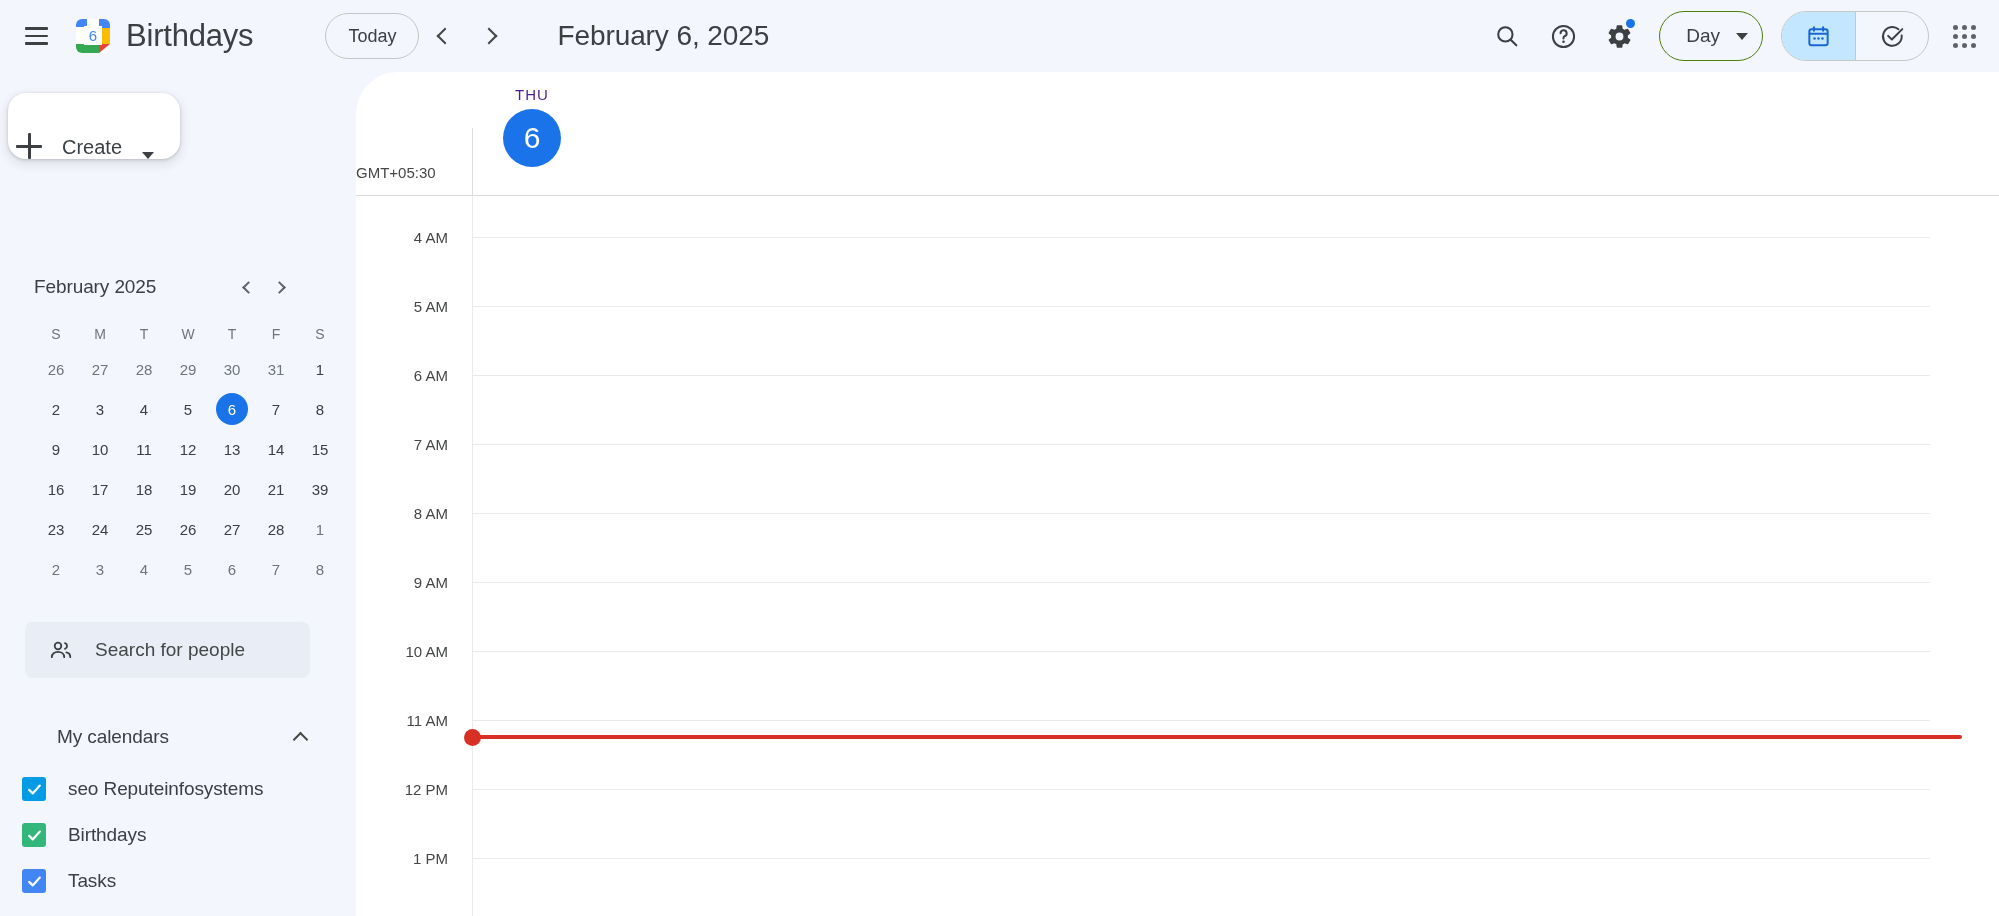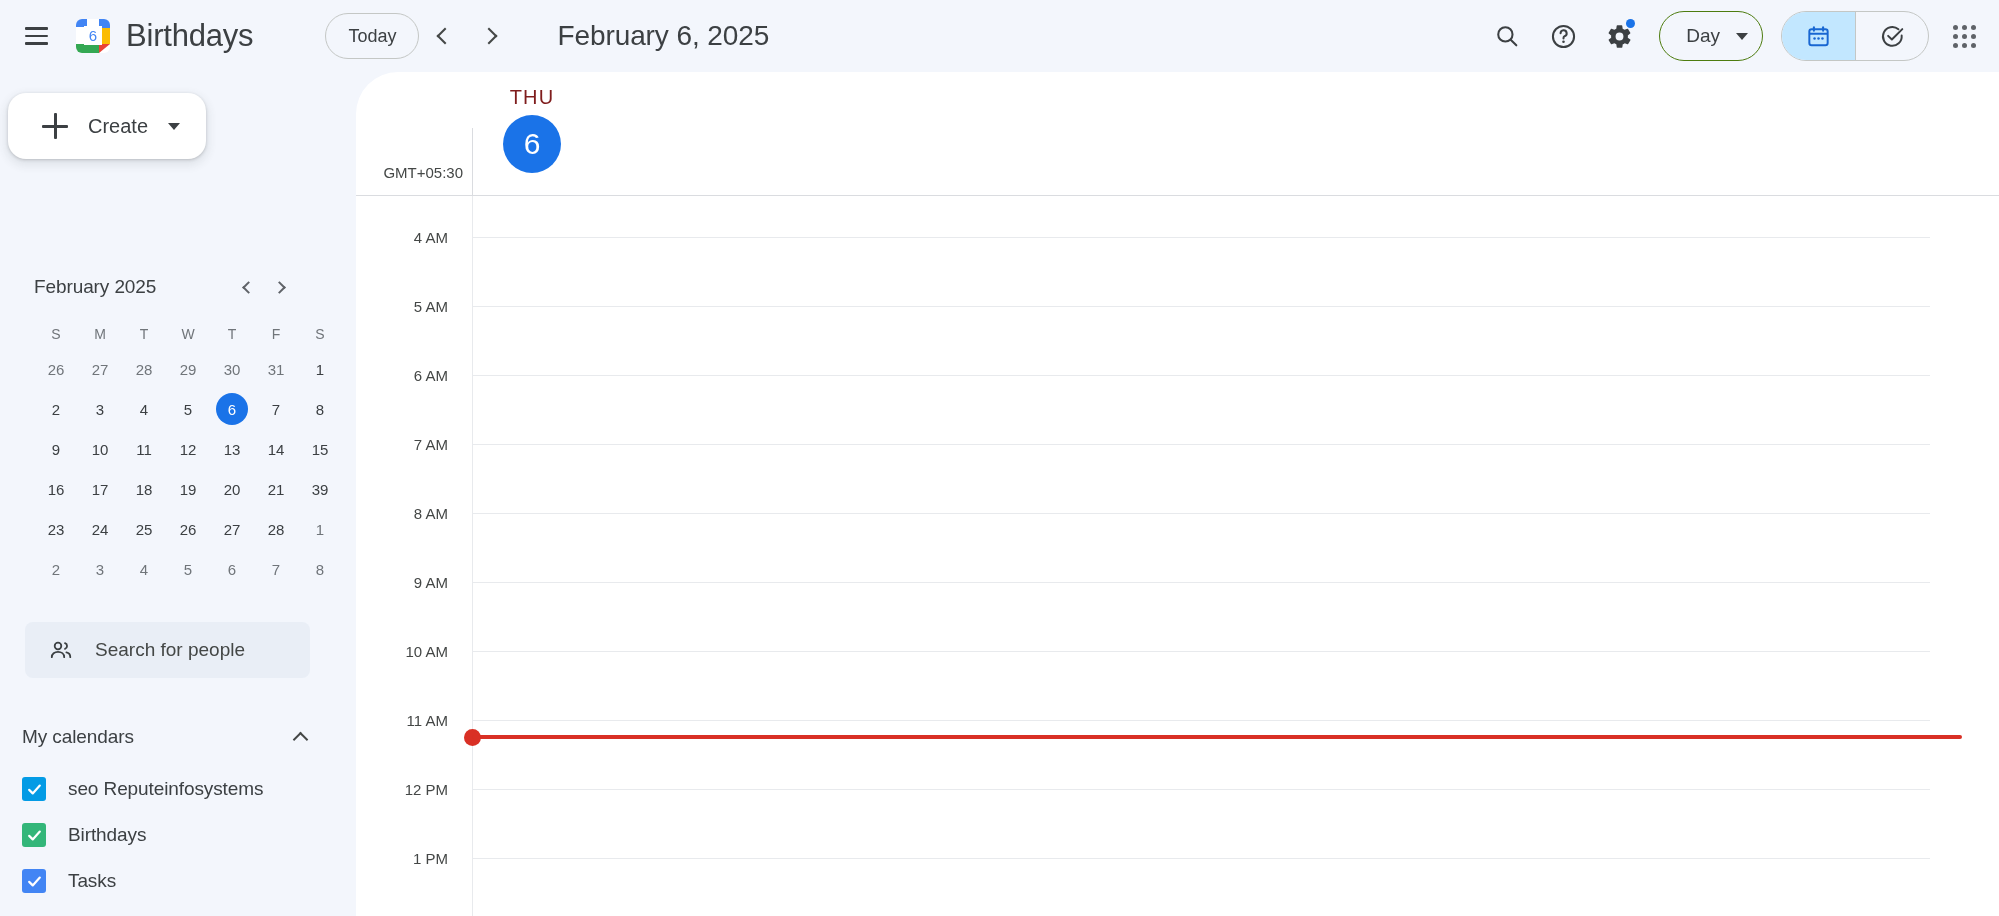--- a/index.html
+++ b/index.html
@@ -84,24 +84,24 @@
   .seg + .seg { border-left: 1px solid #c4c7c5; }
 
   .apps-grid { margin-left: 10px; display: grid; grid-template-columns: repeat(3,5px); gap: 4px; }
   .apps-grid i { width: 5px; height: 5px; border-radius: 50%; background: #5f6368; display: block; }
 
   
   .sidebar { position: absolute; left: 0; top: 72px; width: 356px; height: 844px; background: #F3F6FC; }
 
   .create-btn {
     position: absolute; left: 8px; top: 21px;
-    height: 66px; padding: 0 26px 0 34px;
+    height: 66px; padding: 0 26px 0 8px;
     background: #fff; border: none; border-radius: 18px;
     box-shadow: 0 1px 3px rgba(60,64,67,.25), 0 4px 8px 3px rgba(60,64,67,.09);
-    display: flex; align-items: center; gap: 20px; cursor: pointer;
+    display: flex; align-items: flex-end; gap: 20px; cursor: pointer;
   }
   .plus { position: relative; width: 26px; height: 26px; }
   .plus::before, .plus::after { content:""; position:absolute; background:#3c4043; border-radius:1px; }
   .plus::before { left: 0; top: 11.5px; width: 26px; height: 3px; }
   .plus::after  { top: 0; left: 11.5px; height: 26px; width: 3px; }
   .create-label { font-size: 20px; color: #3c4043; }
   .create-caret { width: 0; height: 0; border-left: 6px solid transparent; border-right: 6px solid transparent; border-top: 7px solid #3c4043; }
 
   
   .mini { position: absolute; left: 0; top: 193px; width: 332px; padding: 0 34px; }
@@ -134,47 +134,47 @@
     background: #E9EEF6; border-radius: 8px; display: flex; align-items: center;
     padding-left: 24px; gap: 22px; cursor: text; border: none;
   }
   .people-search .ph { font-size: 19px; color: #444746; }
 
   
   .group-head {
     position: absolute; left: 22px; width: 290px; height: 44px;
     display: flex; align-items: center; cursor: pointer;
   }
-  .group-head .gtitle { font-size: 19px; color: #3c4043; flex: 1; font-weight: 500; letter-spacing: -0.1px; }
+  .group-head .gtitle { font-size: 19px; color: #3c4043; flex: 1; font-weight: 500; letter-spacing: -0.1px; margin-left: 35px; }
   .collapse-chev { width: 11px; height: 11px; border-top: 2.2px solid #444746; border-right: 2.2px solid #444746; transform: rotate(-45deg); margin-right: 6px; margin-top: 4px; }
 
   .cal-row {
     position: absolute; left: 22px; width: 300px; height: 46px;
     display: flex; align-items: center; gap: 22px; cursor: pointer;
   }
   .cbox {
     width: 24px; height: 24px; border-radius: 3px; flex: none;
     display: flex; align-items: center; justify-content: center;
   }
   .cbox svg { display: block; }
   .cal-name { font-size: 19px; color: #3c4043; white-space: nowrap; letter-spacing: -0.1px; }
 
   
   .main {
     position: absolute; left: 356px; top: 72px; width: 1643px; height: 844px;
     background: #fff; border-top-left-radius: 42px; overflow: hidden;
   }
   .day-header { position: relative; height: 124px; }
   .tz-label {
-    position: absolute; left: 0; top: 92px; width: 107px; text-align: right;
+    position: absolute; left: 0; top: 92px; width: 107px; 
     font-size: 15px; color: #444746;
   }
   .col-divider { position: absolute; left: 116px; top: 56px; width: 1px; height: 68px; background: #dadce0; }
   .day-head-col { position: absolute; left: 116px; top: 14px; width: 120px; text-align: center; }
-  .dow-label { font-size: 20px; color: #7f1d1d; letter-spacing: 1.1px; font-weight: 500; }
+  .dow-label { font-size: 15px; color: #4c1d95; letter-spacing: 1.1px; font-weight: 500; }
   .day-circle {
     margin: 6px auto 0; width: 58px; height: 58px; border-radius: 50%;
     background: #1a73e8; color: #fff; font-size: 30px;
     display: flex; align-items: center; justify-content: center; cursor: pointer;
   }
   .allday-sep { position: absolute; left: 0; top: 123px; width: 1643px; height: 1px; background: #dadce0; }
 
   .grid-wrap { position: relative; height: 720px; }
   .hour-row { position: absolute; left: 0; width: 1643px; height: 1px; }
   .hour-label {

